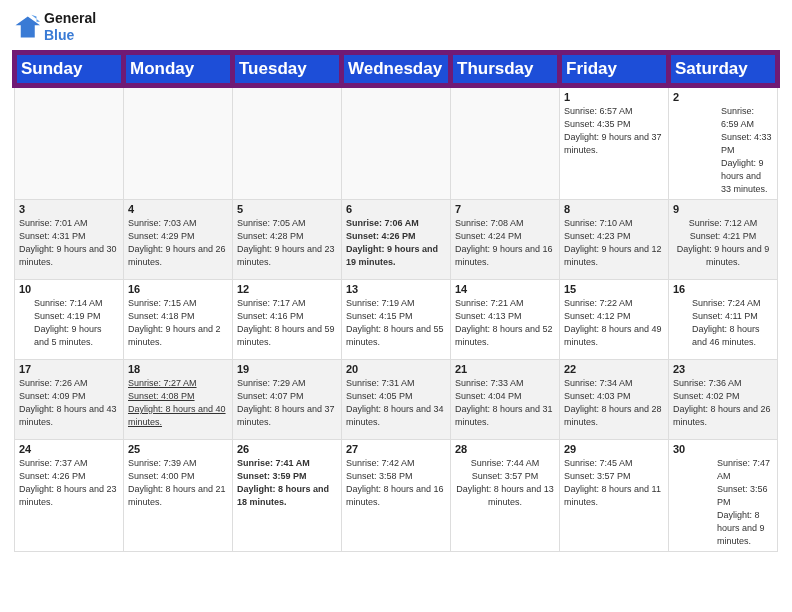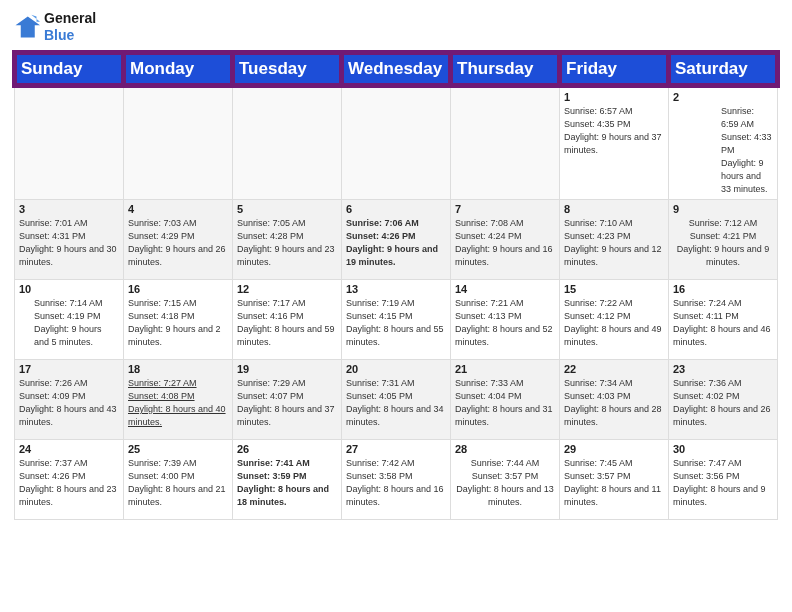--- a/index.html
+++ b/index.html
@@ -215,21 +215,21 @@
 Daylight: 8 hours and 52 minutes.</div>
           </td>
           <td>
             <span class="day-number">15</span>
             <div class="day-info" style="white-space: pre-line;">Sunrise: 7:22 AM
 Sunset: 4:12 PM
 Daylight: 8 hours and 49 minutes.</div>
           </td>
           <td>
             <span class="day-number">16</span>
-            <div class="day-info" style="white-space: pre-line;">Sunrise: 7:24 AM
+            <div class="day-info" style="white-space: pre-line; margin-left: 19px;">Sunrise: 7:24 AM
 Sunset: 4:11 PM
 Daylight: 8 hours and 46 minutes.</div>
           </td>
         </tr>
         <tr>
           <td>
             <span class="day-number">17</span>
             <div class="day-info" style="white-space: pre-line;">Sunrise: 7:26 AM
 Sunset: 4:09 PM
 Daylight: 8 hours and 43 minutes.</div>
@@ -303,20 +303,20 @@
 Daylight: 8 hours and 13 minutes.</div>
           </td>
           <td>
             <span class="day-number">29</span>
             <div class="day-info" style="white-space: pre-line;">Sunrise: 7:45 AM
 Sunset: 3:57 PM
 Daylight: 8 hours and 11 minutes.</div>
           </td>
           <td>
             <span class="day-number">30</span>
-            <div class="day-info" style="white-space: pre-line;">Sunrise: 7:47 AM
+            <div class="day-info" style="white-space: pre-line; margin-left: 44px;">Sunrise: 7:47 AM
 Sunset: 3:56 PM
 Daylight: 8 hours and 9 minutes.</div>
           </td>
         </tr>
       </tbody>
   </table>
 </div>
 
 </body></html>

